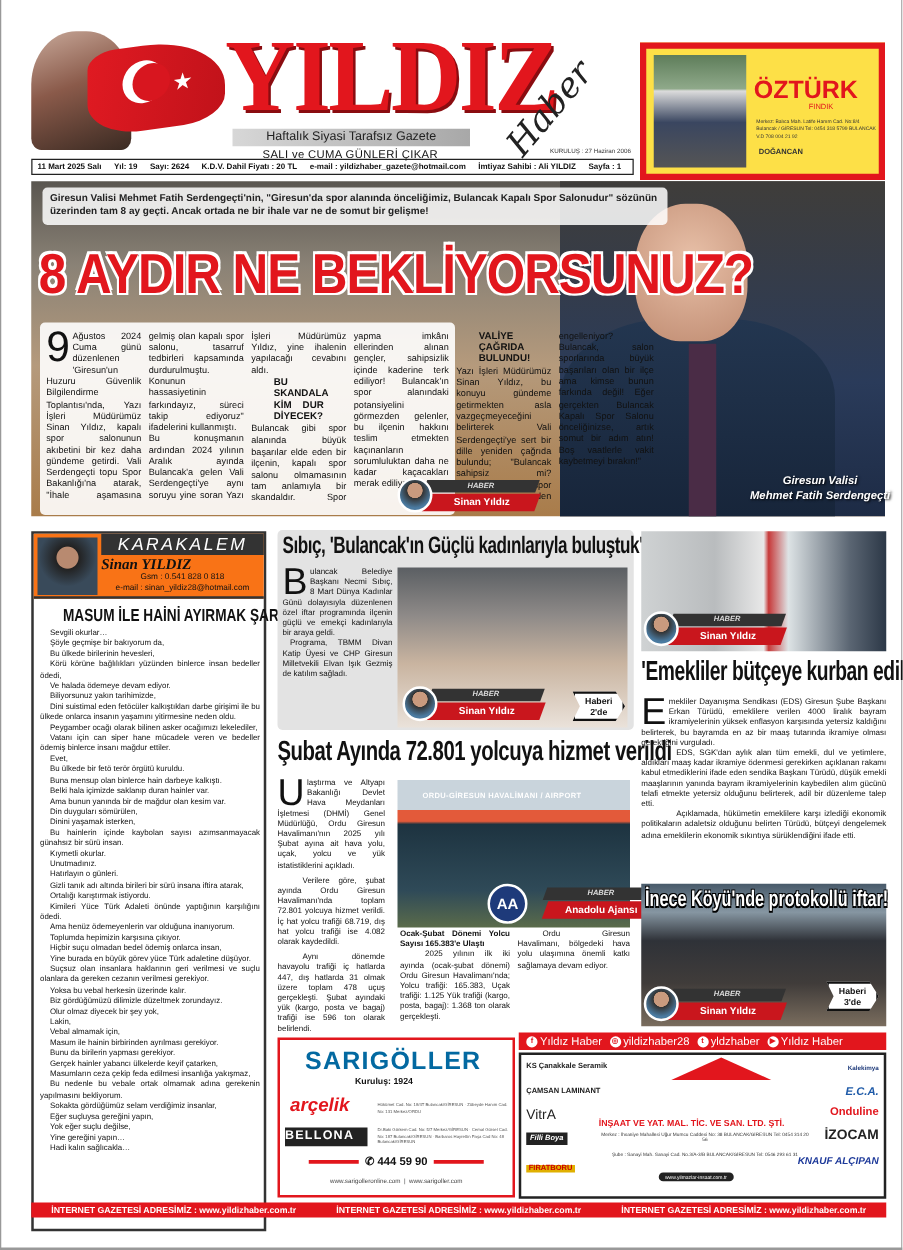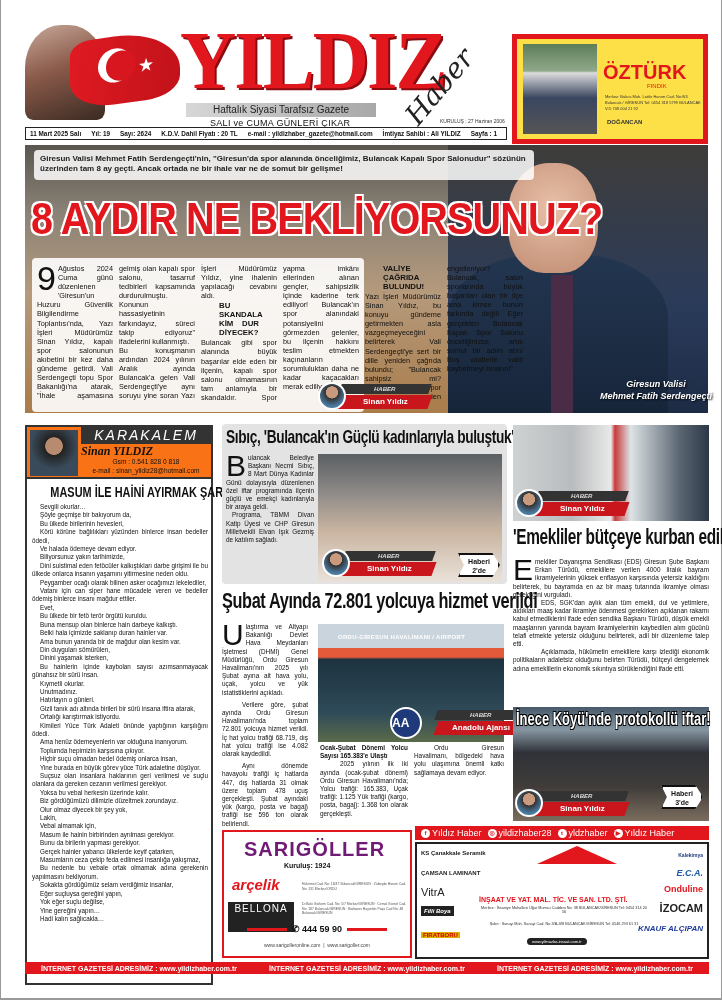--- a/index.html
+++ b/index.html
@@ -58,39 +58,39 @@
 .sibic .txt{position:absolute;left:4px;top:30px;width:88px;font-size:6.4px;line-height:8.2px;text-align:justify}
 .sibic .txt .drop{float:left;font-size:30px;line-height:24px;margin-right:2px}
 .sibic .img{position:absolute;left:96px;top:30px;width:184px;height:128px;background:linear-gradient(180deg,#5b5f63 0%,#8e8a88 30%,#c9b4a0 60%,#eae2da 100%)}
 .haberi{position:absolute;width:42px;height:24px;background:#fff;border:2px solid #111;clip-path:polygon(0 0,82% 0,100% 50%,82% 100%,0 100%,14% 50%);font-size:7px;font-weight:bold;text-align:center;line-height:9px;padding-top:2px}
 
 .subat-ttl{left:222px;top:588px;font-weight:bold;font-size:22px;white-space:nowrap;transform:scaleX(.74);transform-origin:left;letter-spacing:-.5px}
 .subat-left{left:222px;top:623px;width:86px;font-size:6.4px;line-height:8.2px;text-align:justify}
 .subat-left .drop{float:left;font-size:30px;line-height:24px;margin-right:2px}
 .airport{left:318px;top:624px;width:186px;height:118px;background:linear-gradient(180deg,#c9d4dc 0%,#c9d4dc 20%,#e35a3a 20%,#e35a3a 28%,#1d3340 30%,#2f4a58 75%,#5a6b4a 100%)}
 .airport .sign{position:absolute;left:20px;top:10px;font-size:6px;color:#fff;font-weight:bold;letter-spacing:.3px}
-.aa-logo{position:absolute;left:72px;top:83px;width:32px;height:32px;border-radius:50%;background:#1e3a7a;border:2px solid #fff;color:#fff;font-size:12px;font-weight:bold;text-align:left;line-height:28px}
+.aa-logo{position:absolute;left:72px;top:83px;width:32px;height:32px;border-radius:50%;background:#1e3a7a;border:2px solid #fff;color:#fff;font-size:12px;font-weight:bold;text-align:center;line-height:28px}
 .subat-c2{left:320px;top:744px;width:88px;font-size:6.4px;line-height:8.2px;text-align:justify}
 .subat-c3{left:414px;top:744px;width:90px;font-size:6.4px;line-height:8.2px;text-align:justify}
 
 .atm{left:513px;top:425px;width:196px;height:96px;background:linear-gradient(90deg,#cfd2d3 0%,#b9bcbe 30%,#e8e8e8 50%,#c73a3a 52%,#dde3e5 60%,#5b6673 85%,#2c3847 100%)}
 .emek-ttl{left:513px;top:524px;font-weight:bold;font-size:22px;white-space:nowrap;transform:scaleX(.7);transform-origin:left;letter-spacing:-.5px}
 .emek-body{left:513px;top:558px;width:196px;font-size:6.4px;line-height:8.2px;text-align:justify}
 .emek-body .drop{float:left;font-size:30px;line-height:24px;margin-right:2px}
 .emek-body p.ind{text-indent:28px}
 .ince{left:513px;top:707px;width:196px;height:114px;background:linear-gradient(180deg,#485a6a 0%,#8696a2 20%,#2f3238 40%,#403c3a 70%,#7a6d5e 100%)}
 .ince .ttl{position:absolute;left:3px;top:2px;color:#fff;font-weight:bold;font-size:18px;white-space:nowrap;transform:scaleX(.72);transform-origin:left;text-shadow:1px 1px 0 #000,-1px -1px 0 #000,1px -1px 0 #000,-1px 1px 0 #000}
 .social{left:415px;top:826px;width:294px;height:14px;background:#e2161d;color:#fff;font-size:9px;line-height:14px;display:flex;gap:6px;padding-left:6px;white-space:nowrap}
 .social .ico{display:inline-block;width:9px;height:9px;border-radius:50%;background:#fff;color:#e2161d;font-size:6px;text-align:center;line-height:9px;font-weight:bold;margin-right:2px;vertical-align:middle}
 
 .ad-sari{left:222px;top:830px;width:190px;height:128px;border:2px solid #e2161d;background:#fff}
-.ad-sari .b{position:absolute;left:20px;top:6px;font-weight:bold;font-size:20px;letter-spacing:1px;color:#701a75}
+.ad-sari .b{position:absolute;left:20px;top:6px;font-weight:bold;font-size:20px;letter-spacing:1px;color:#0369a1}
 .ad-sari .k{position:absolute;left:60px;top:30px;font-size:7px;font-weight:bold}
 .ad-sari .arc{position:absolute;left:8px;top:44px;color:#e2161d;font-style:italic;font-weight:bold;font-size:15px}
-.ad-sari .bel{position:absolute;left:4px;top:70px;width:66px;height:30px;background:#222;color:#fff;font-size:10px;font-weight:normal;text-align:center;line-height:13px;letter-spacing:1px}
+.ad-sari .bel{position:absolute;left:4px;top:70px;width:66px;height:15px;background:#222;color:#fff;font-size:10px;font-weight:bold;line-height:13px;letter-spacing:1px}
 .ad-sari .addr{position:absolute;left:78px;font-size:3.4px;line-height:4.5px;color:#555;width:108px}
 .ad-sari .tel{position:absolute;left:0;top:92px;width:186px;text-align:center;font-size:9px;font-weight:bold}
 .ad-sari .tel::before,.ad-sari .tel::after{content:"";display:inline-block;width:40px;height:3px;background:#e2161d;vertical-align:middle;margin:0 5px}
 .ad-sari .web{position:absolute;left:0;top:110px;width:186px;text-align:center;font-size:5px;color:#444}
 .ad-yil{left:415px;top:842px;width:294px;height:117px;border:2px solid #222;background:#fff}
 .ad-yil .big{position:absolute;left:62px;top:18px;font-family:"Liberation Serif",serif;font-weight:bold;font-size:30px;color:#e2161d;letter-spacing:-1px}
 .ad-yil .roof{position:absolute;left:120px;top:2px;width:0;height:0;border-left:40px solid transparent;border-right:40px solid transparent;border-bottom:18px solid #e2161d}
 .ad-yil .sub{position:absolute;left:62px;top:52px;font-size:7px;font-weight:bold;color:#e2161d}
 .ad-yil .addr{position:absolute;left:62px;width:170px;font-size:3.8px;text-align:center;color:#333}
 .ad-yil .web{position:absolute;left:110px;top:94px;background:#222;color:#fff;font-size:4px;padding:1px 5px;border-radius:6px}

